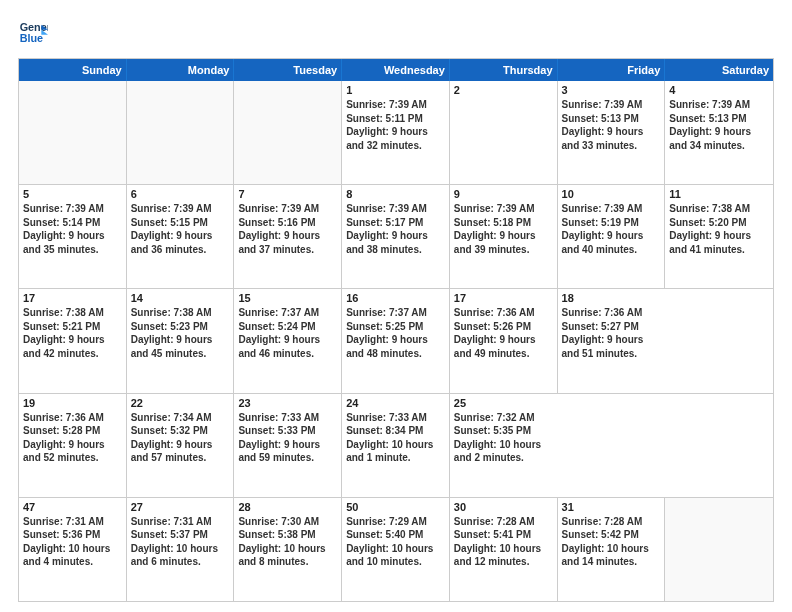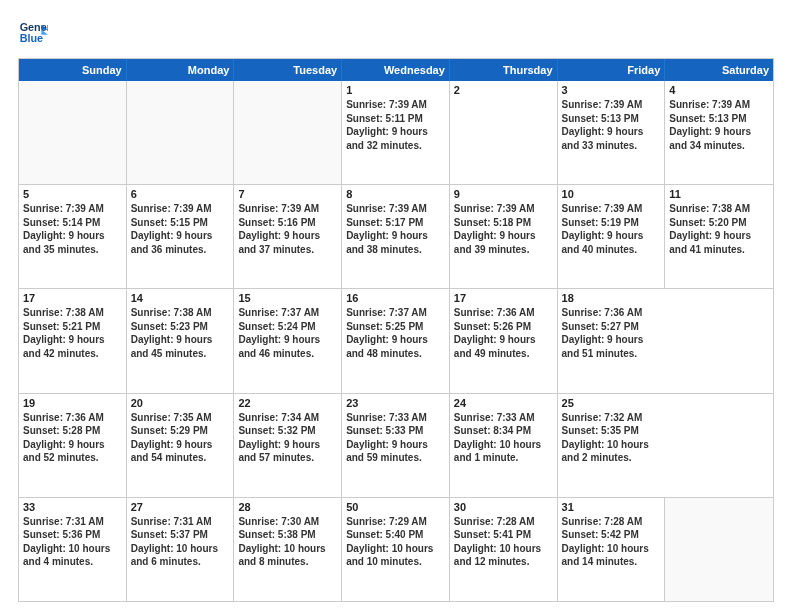--- a/index.html
+++ b/index.html
@@ -257,27 +257,20 @@
         </div>
         <div class="cal-row">
           <div class="cal-cell">
             <div class="day-num">19</div>
             <div class="cell-text">Sunrise: 7:36 AM
 Sunset: 5:28 PM
 Daylight: 9 hours
 and 52 minutes.</div>
           </div>
           <div class="cal-cell">
-            <div class="day-num">20</div>
-            <div class="cell-text">Sunrise: 7:35 AM
-Sunset: 5:29 PM
-Daylight: 9 hours
-and 54 minutes.</div>
-          </div>
-          <div class="cal-cell">
             <div class="day-num">22</div>
             <div class="cell-text">Sunrise: 7:34 AM
 Sunset: 5:32 PM
 Daylight: 9 hours
 and 57 minutes.</div>
           </div>
           <div class="cal-cell">
             <div class="day-num">23</div>
             <div class="cell-text">Sunrise: 7:33 AM
 Sunset: 5:33 PM
@@ -294,21 +287,21 @@
           <div class="cal-cell">
             <div class="day-num">25</div>
             <div class="cell-text">Sunrise: 7:32 AM
 Sunset: 5:35 PM
 Daylight: 10 hours
 and 2 minutes.</div>
           </div>
         </div>
         <div class="cal-row">
           <div class="cal-cell">
-            <div class="day-num">33</div>
+            <div class="day-num">47</div>
             <div class="cell-text">Sunrise: 7:31 AM
 Sunset: 5:36 PM
 Daylight: 10 hours
 and 4 minutes.</div>
           </div>
           <div class="cal-cell">
             <div class="day-num">27</div>
             <div class="cell-text">Sunrise: 7:31 AM
 Sunset: 5:37 PM
 Daylight: 10 hours

